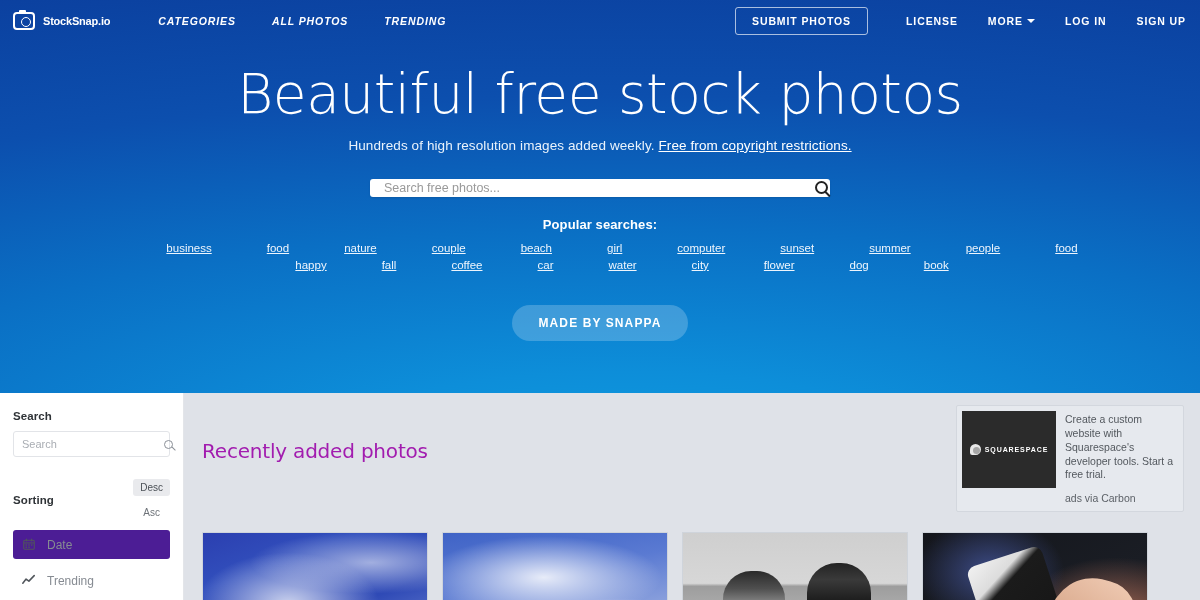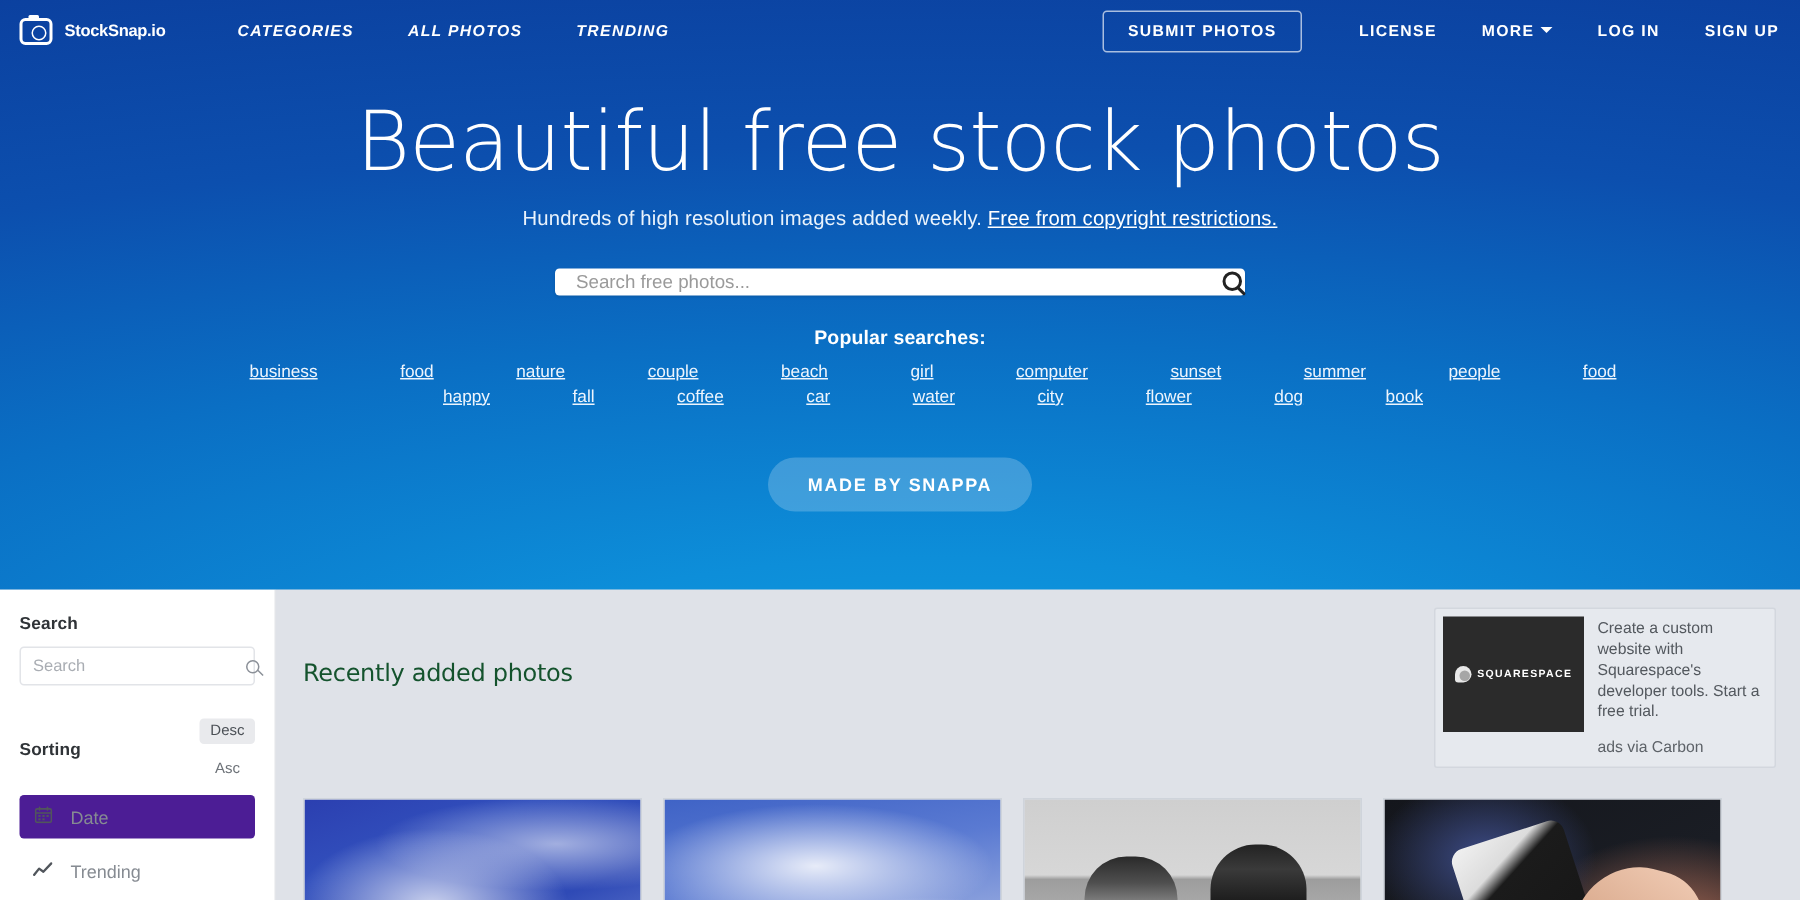--- a/index.html
+++ b/index.html
@@ -289,22 +289,22 @@
   .main {
     flex: 1;
     padding: 30px 16px 0 18px;
     position: relative;
   }
   .main-head {
     display: flex;
     align-items: flex-start;
   }
   .page-title {
-    font-size: 16px;
-    color: #14532d;
+    font-size: 20px;
+    color: #a21caf;
     font-weight: 400;
     letter-spacing: -0.2px;
     font-family: "DejaVu Sans", sans-serif;
     padding-top: 16px;
   }
   .ad {
     margin-left: auto;
     width: 228px;
     min-height: 87px;
     background: #e6e9ee;

